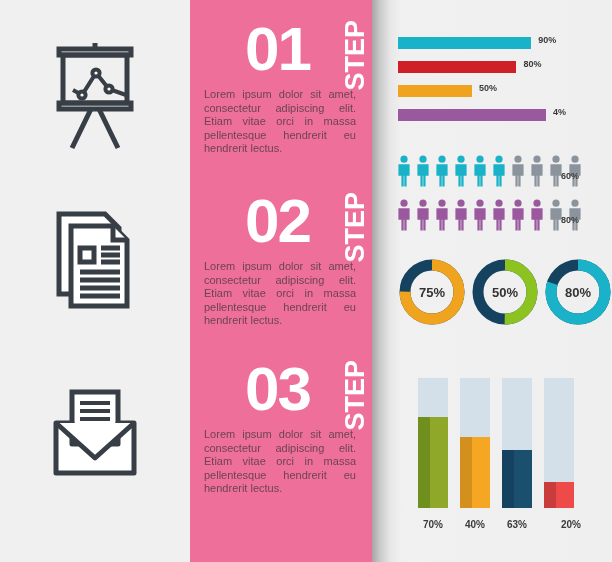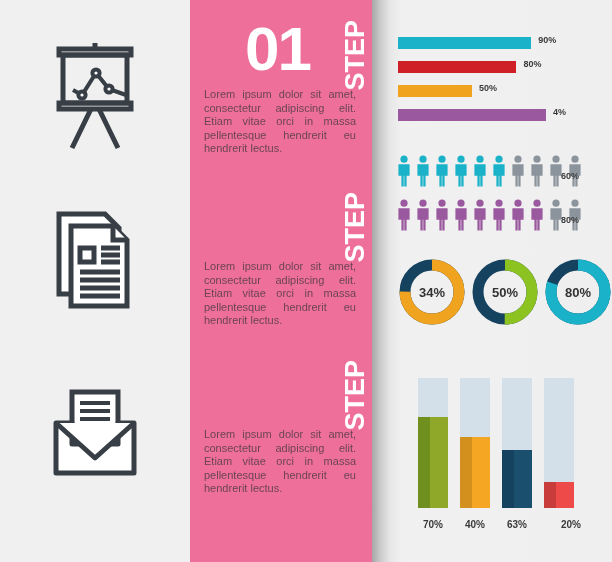--- a/index.html
+++ b/index.html
@@ -133,27 +133,29 @@
   <div class="step-block" style="top:18px">
     <div class="step-head">
       <span class="step-num">01</span>
       <span class="step-word">STEP</span>
     </div>
     <div class="step-body">Lorem ipsum dolor sit amet, consectetur adipiscing elit. Etiam vitae orci in massa pellentesque hendrerit eu hendrerit lectus.</div>
   </div>
 
   <div class="step-block" style="top:190px">
     <div class="step-head">
+      <span class="step-num">02</span>
       <span class="step-word">STEP</span>
     </div>
     <div class="step-body">Lorem ipsum dolor sit amet, consectetur adipiscing elit. Etiam vitae orci in massa pellentesque hendrerit eu hendrerit lectus.</div>
   </div>
 
   <div class="step-block" style="top:358px">
     <div class="step-head">
+      <span class="step-num">03</span>
       <span class="step-word">STEP</span>
     </div>
     <div class="step-body">Lorem ipsum dolor sit amet, consectetur adipiscing elit. Etiam vitae orci in massa pellentesque hendrerit eu hendrerit lectus.</div>
   </div>
 
   <div class="chart-col">
 
     <div class="hbars" id="hbars">
         <div class="hbar-row">
           <div class="hbar" style="width: 133.2px; background: rgb(26, 178, 200);"></div>
@@ -263,21 +265,21 @@
             </svg>
           </div>
           <span class="ppl-lbl">80%</span>
         </div>
       </div>
 
     <div class="donuts" id="donuts">
         <div class="donut" style="left: 0px;"><svg width="68" height="68" viewBox="0 0 68 68">
             <circle cx="34" cy="34" r="27" fill="none" stroke="#14425f" stroke-width="11"></circle>
             <circle cx="34" cy="34" r="27" fill="none" stroke="#f0a31e" stroke-width="11" stroke-dasharray="127.23 42.41" transform="rotate(-90 34 34)"></circle>
-          </svg><div class="donut-lbl">34%</div></div>
+          </svg><div class="donut-lbl">75%</div></div>
         <div class="donut" style="left: 73px;"><svg width="68" height="68" viewBox="0 0 68 68">
             <circle cx="34" cy="34" r="27" fill="none" stroke="#14425f" stroke-width="11"></circle>
             <circle cx="34" cy="34" r="27" fill="none" stroke="#8cc320" stroke-width="11" stroke-dasharray="84.82 84.82" transform="rotate(-90 34 34)"></circle>
           </svg><div class="donut-lbl">50%</div></div>
         <div class="donut" style="left: 146px;"><svg width="68" height="68" viewBox="0 0 68 68">
             <circle cx="34" cy="34" r="27" fill="none" stroke="#14425f" stroke-width="11"></circle>
             <circle cx="34" cy="34" r="27" fill="none" stroke="#1ab2c8" stroke-width="11" stroke-dasharray="135.72 33.93" transform="rotate(-90 34 34)"></circle>
           </svg><div class="donut-lbl">80%</div></div>
       </div>
 

